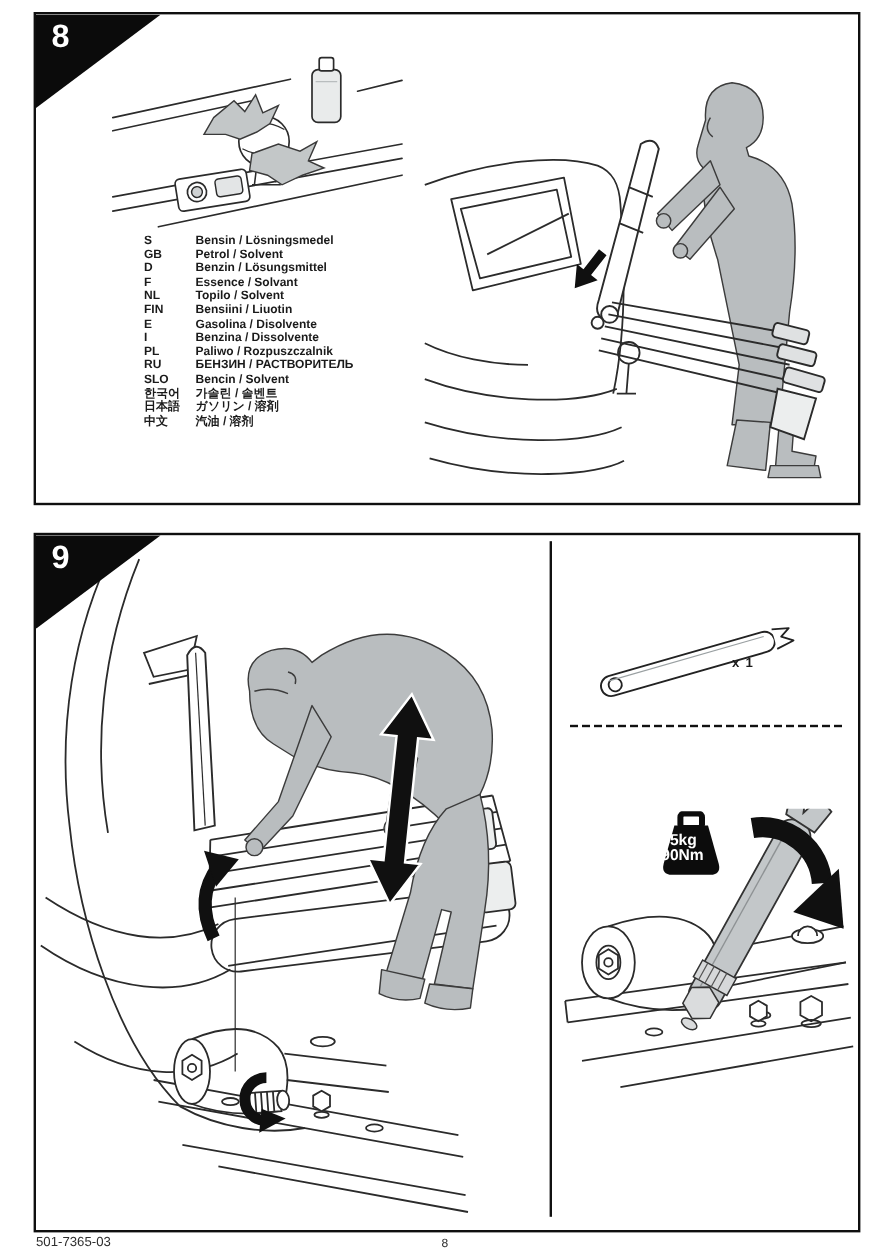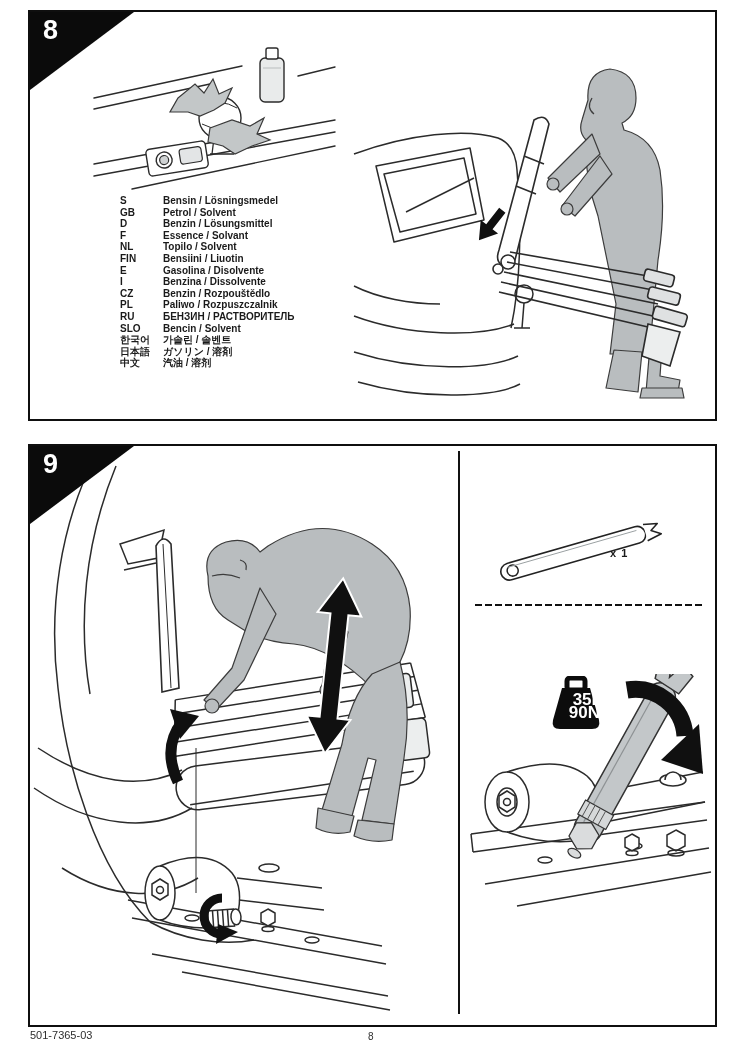--- a/index.html
+++ b/index.html
@@ -15,22 +15,22 @@
   .langs{position:absolute;left:90px;top:183px;width:290px;z-index:4;}
   .lang-row{display:flex;height:11.6px;line-height:11.6px;}
   .lang-code{width:43px;flex:0 0 43px;font-size:10px;font-weight:700;white-space:nowrap;}
   .lang-text{font-size:10px;font-weight:700;white-space:nowrap;}
   .divider-v{position:absolute;left:428px;top:5px;width:2px;height:563px;background:#111;}
   .divider-h{position:absolute;left:445px;top:158px;width:230px;height:2px;
              background:repeating-linear-gradient(90deg,#111 0 7px,transparent 7px 10px);}
   .tool-count{position:absolute;left:580px;top:101px;font-size:11px;font-weight:800;letter-spacing:1px;}
   .weight{position:absolute;left:519px;top:230px;width:54px;height:58px;z-index:6;}
   .weight svg{position:absolute;left:0;top:0;}
-  .weight .wtxt{position:absolute;left:16px;top:17px;width:54px;text-align:center;
-                color:#fff;font-weight:800;font-size:17px;line-height:13px;}
+  .weight .wtxt{position:absolute;left:2px;top:17px;width:54px;text-align:left;
+                color:#fff;font-weight:800;font-size:13px;line-height:13px;}
   .footer-left{position:absolute;left:30px;top:1029px;font-size:11px;color:#2e2e2e;}
   .footer-page{position:absolute;left:368px;top:1031px;font-size:10px;color:#2e2e2e;}
   svg *{vector-effect:non-scaling-stroke;}
 </style>
 </head>
 <body>
 
 <div class="page">
 
   <section class="panel panel8">
@@ -93,24 +93,20 @@
           <span class="lang-code">FIN</span>
           <span class="lang-text">Bensiini / Liuotin</span>
         </div>
         <div class="lang-row">
           <span class="lang-code">E</span>
           <span class="lang-text">Gasolina / Disolvente</span>
         </div>
         <div class="lang-row">
           <span class="lang-code">I</span>
           <span class="lang-text">Benzina / Dissolvente</span>
-        </div>
-        <div class="lang-row">
-          <span class="lang-code">CZ</span>
-          <span class="lang-text">Benzin / Rozpouštědlo</span>
         </div>
         <div class="lang-row">
           <span class="lang-code">PL</span>
           <span class="lang-text">Paliwo / Rozpuszczalnik</span>
         </div>
         <div class="lang-row">
           <span class="lang-code">RU</span>
           <span class="lang-text">БЕНЗИН / РАСТВОРИТЕЛЬ</span>
         </div>
         <div class="lang-row">

